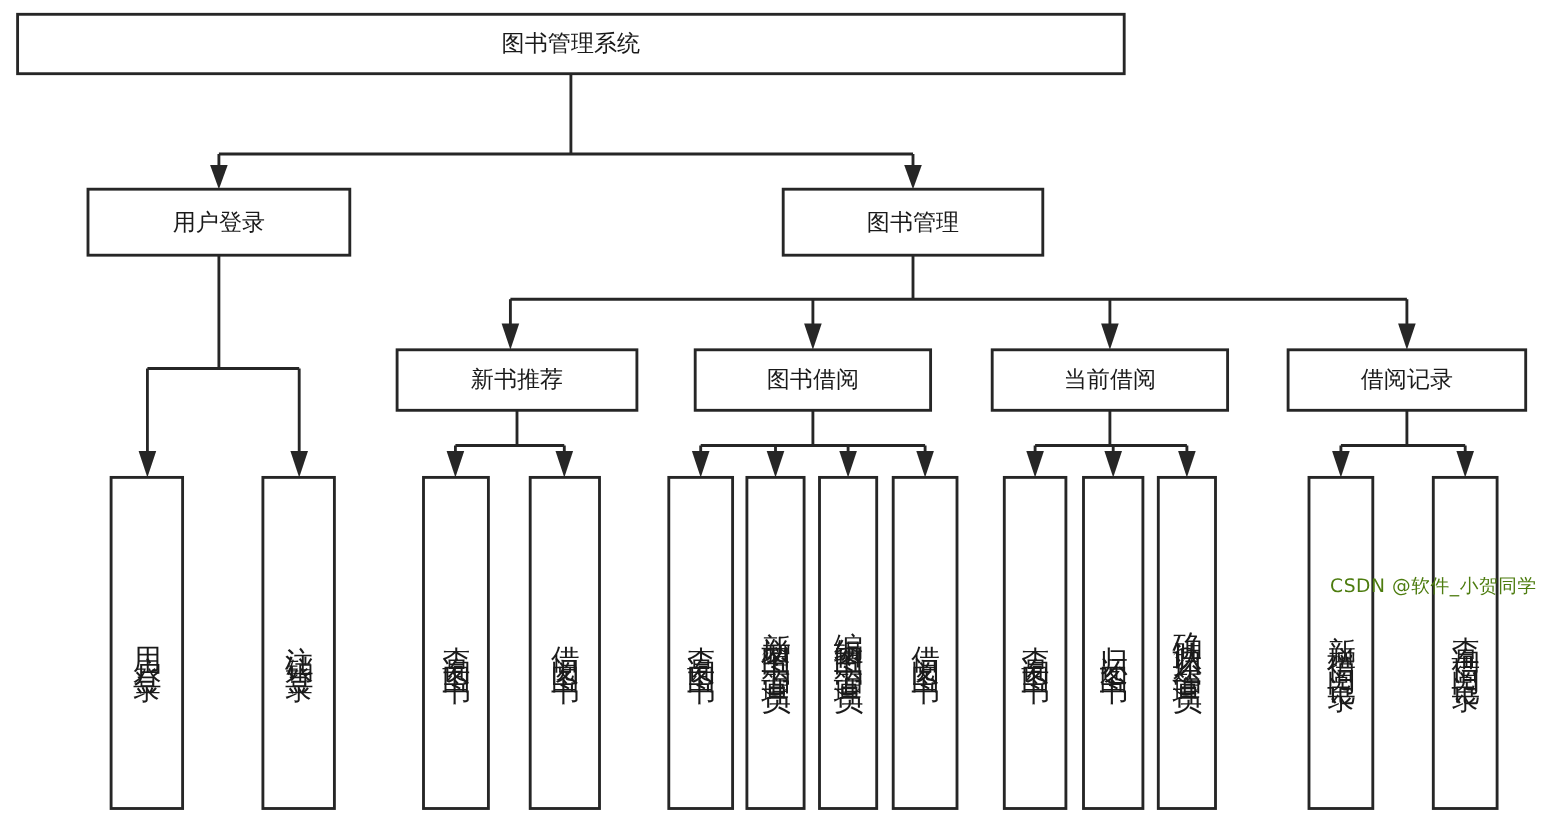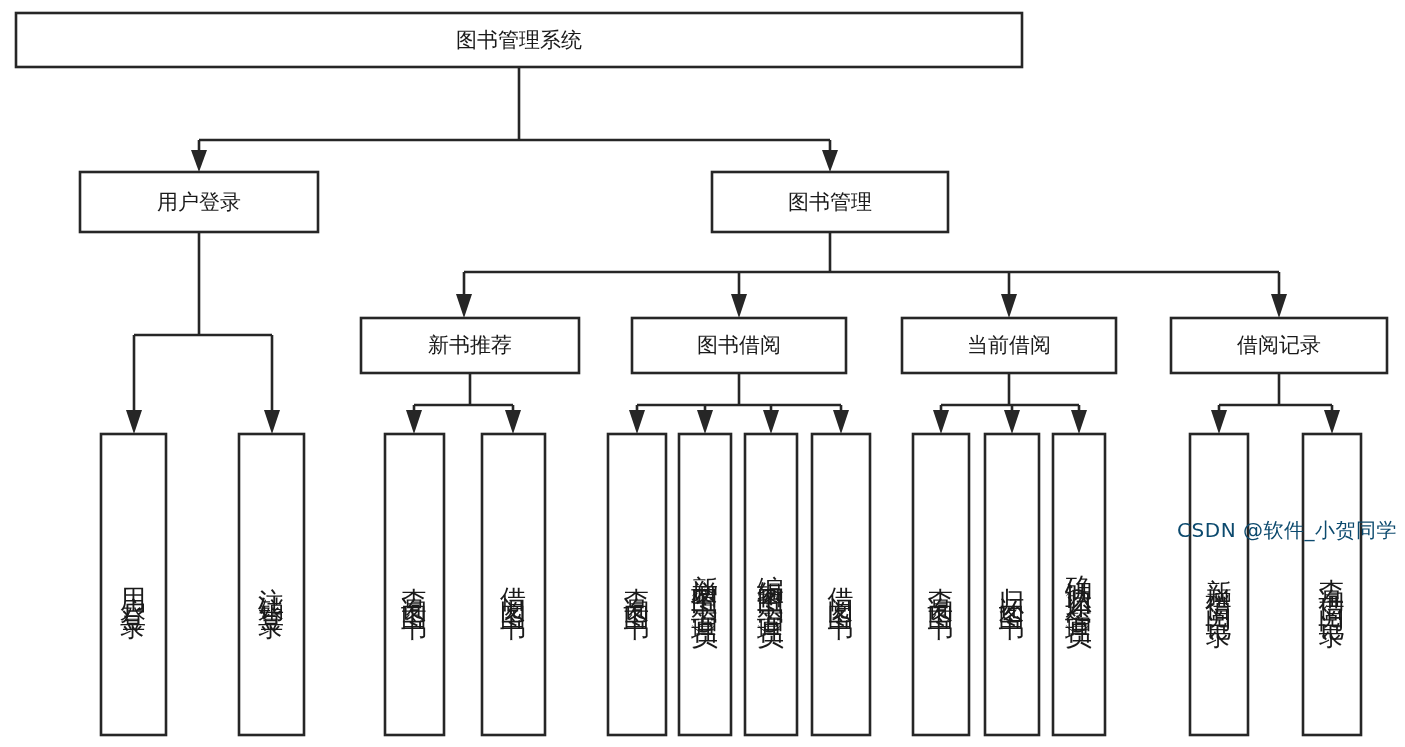--- a/index.html
+++ b/index.html
@@ -60,23 +60,23 @@
     line-height: 1;
     letter-spacing: 2px;
     white-space: nowrap;
     text-align: center;
     pointer-events: none;
   }
   .watermark {
     position: absolute;
     right: 8px;
     bottom: 4px;
-    color: #0c4a6e;
-    font-family: "DejaVu Sans", "Liberation Sans", sans-serif;
-    font-size: 20px;
+    color: #4d7c0f;
+    font-family: "DejaVu Sans", "Liberation Sans", sans-serif;
+    font-size: 17px;
     letter-spacing: 0.5px;
     white-space: nowrap;
   }
 </style>
 </head>
 <body>
 
 <div id="diagram-root">
 
   <svg id="flow-svg" viewBox="0 0 1405 747">

